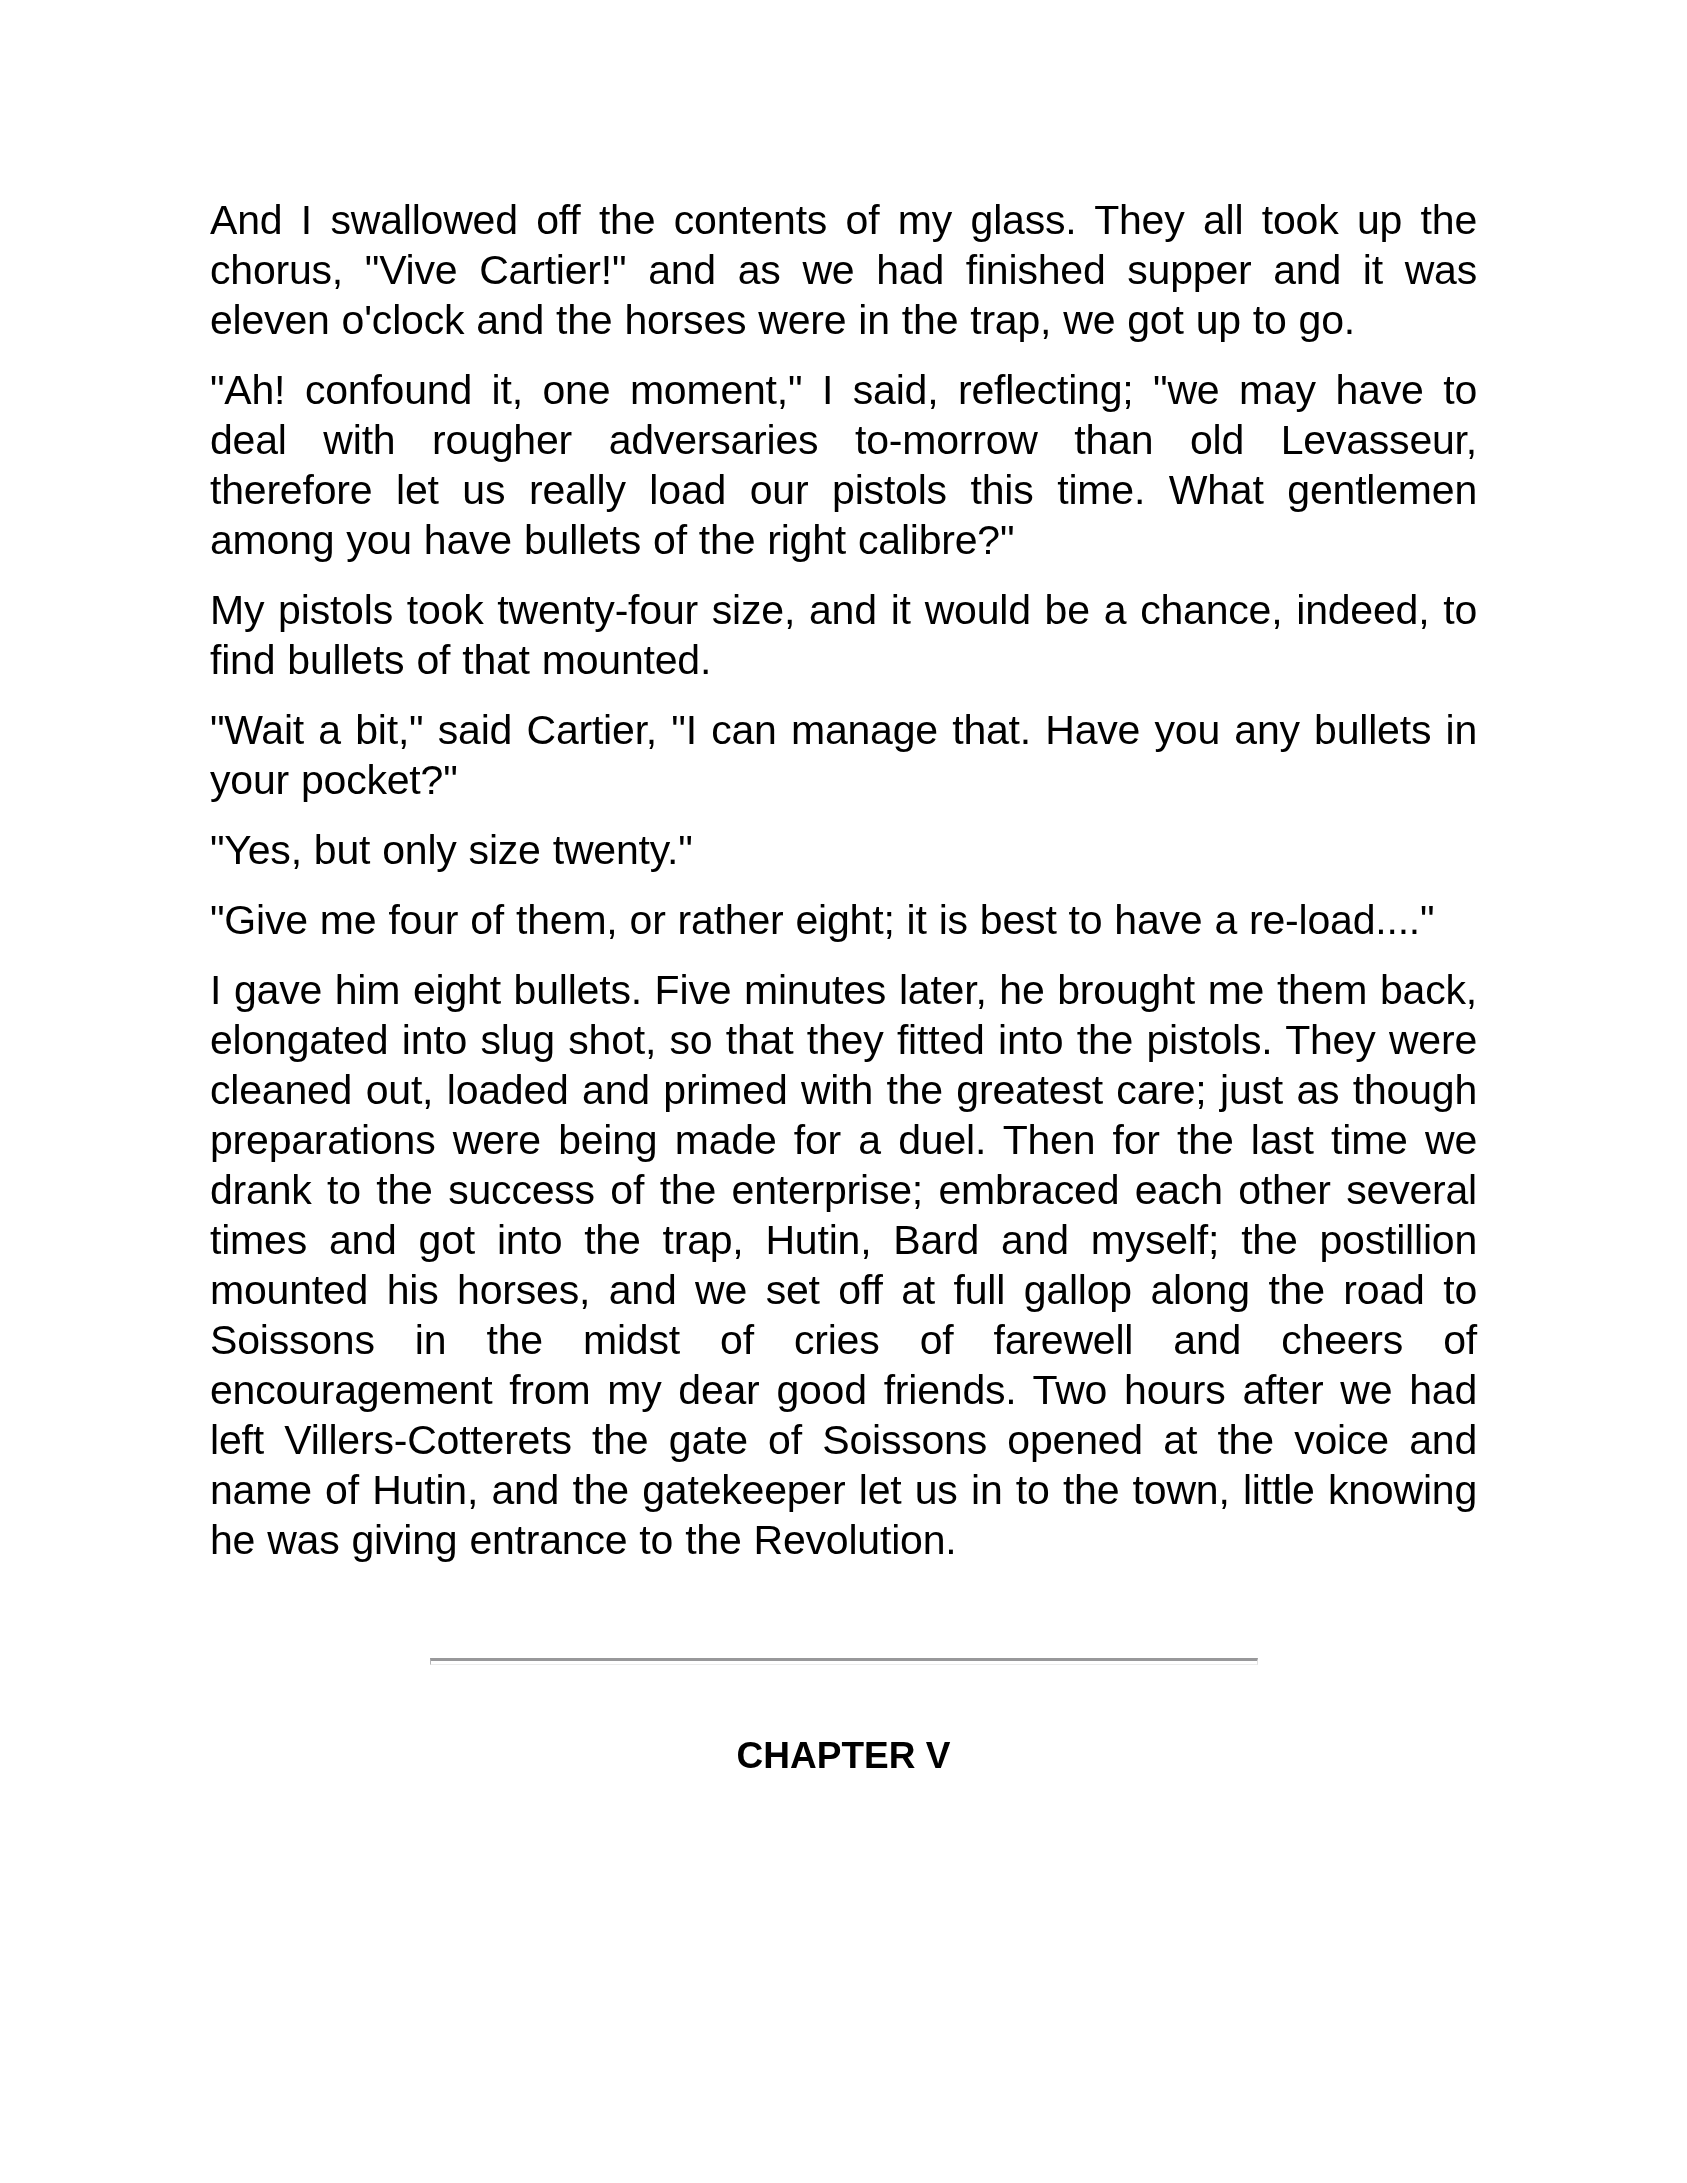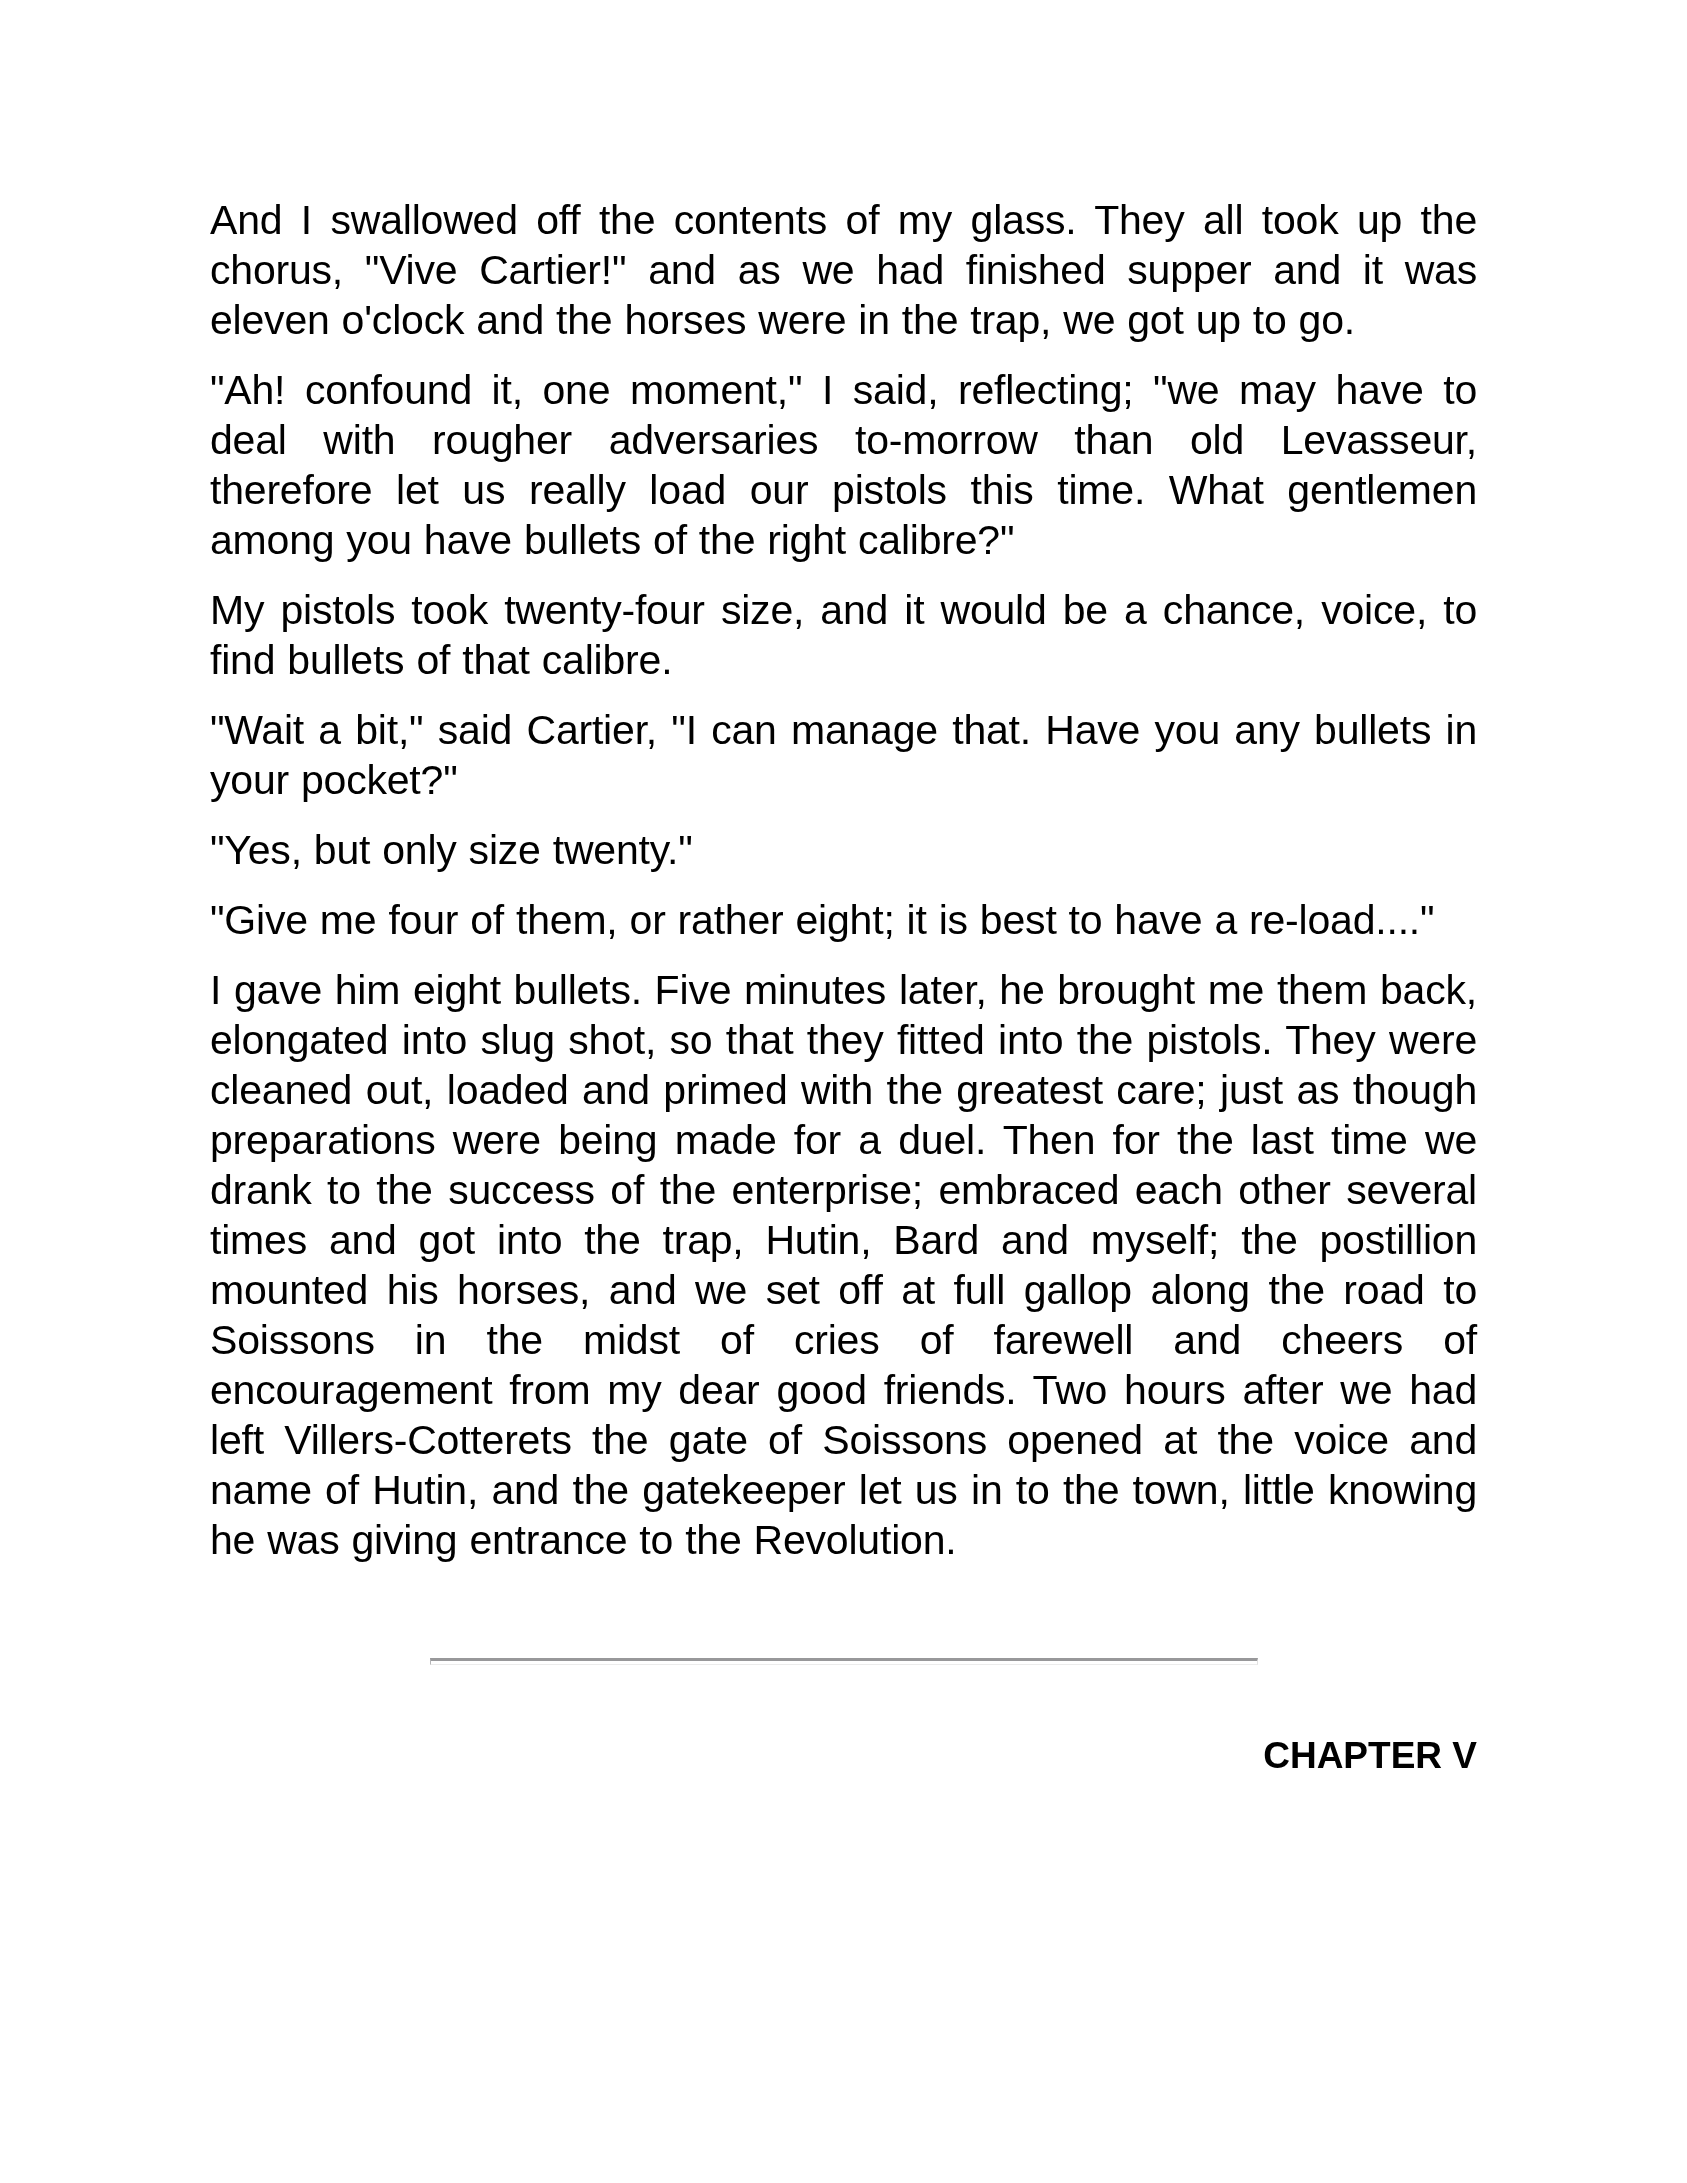--- a/index.html
+++ b/index.html
@@ -37,35 +37,35 @@
     border: none;
     height: 3.3px;
     background: #ffffff;
     border-top: 3.3px solid #98989a;
     border-left: 1.6px solid #b5b5b7;
     border-right: 0.8px solid #e2e2e2;
     border-bottom: 0.8px solid #ececec;
   }
   h2.chapter-heading {
     margin: 69px 0 0 0;
-    text-align: right;
+    text-align: center;
     font-size: 37px;
     line-height: 44px;
     font-weight: bold;
     letter-spacing: 0;
   }
 </style>
 </head>
 <body>
 
 <main class="book-page">
   <section class="text-content">
     <p>And I swallowed off the contents of my glass. They all took up the chorus, "Vive Cartier!" and as we had finished supper and it was eleven o'clock and the horses were in the trap, we got up to go.</p>
     <p>"Ah! confound it, one moment," I said, reflecting; "we may have to deal with rougher adversaries to-morrow than old Levasseur, therefore let us really load our pistols this time. What gentlemen among you have bullets of the right calibre?"</p>
-    <p>My pistols took twenty-four size, and it would be a chance, voice, to find bullets of that calibre.</p>
+    <p>My pistols took twenty-four size, and it would be a chance, indeed, to find bullets of that mounted.</p>
     <p>"Wait a bit," said Cartier, "I can manage that. Have you any bullets in your pocket?"</p>
     <p>"Yes, but only size twenty."</p>
     <p>"Give me four of them, or rather eight; it is best to have a re-load...."</p>
     <p>I gave him eight bullets. Five minutes later, he brought me them back, elongated into slug shot, so that they fitted into the pistols. They were cleaned out, loaded and primed with the greatest care; just as though preparations were being made for a duel. Then for the last time we drank to the success of the enterprise; embraced each other several times and got into the trap, Hutin, Bard and myself; the postillion mounted his horses, and we set off at full gallop along the road to Soissons in the midst of cries of farewell and cheers of encouragement from my dear good friends. Two hours after we had left Villers-Cotterets the gate of Soissons opened at the voice and name of Hutin, and the gatekeeper let us in to the town, little knowing he was giving entrance to the Revolution.</p>
   </section>
 
   <hr class="section-separator">
 
   <h2 class="chapter-heading">CHAPTER V</h2>
 </main>

